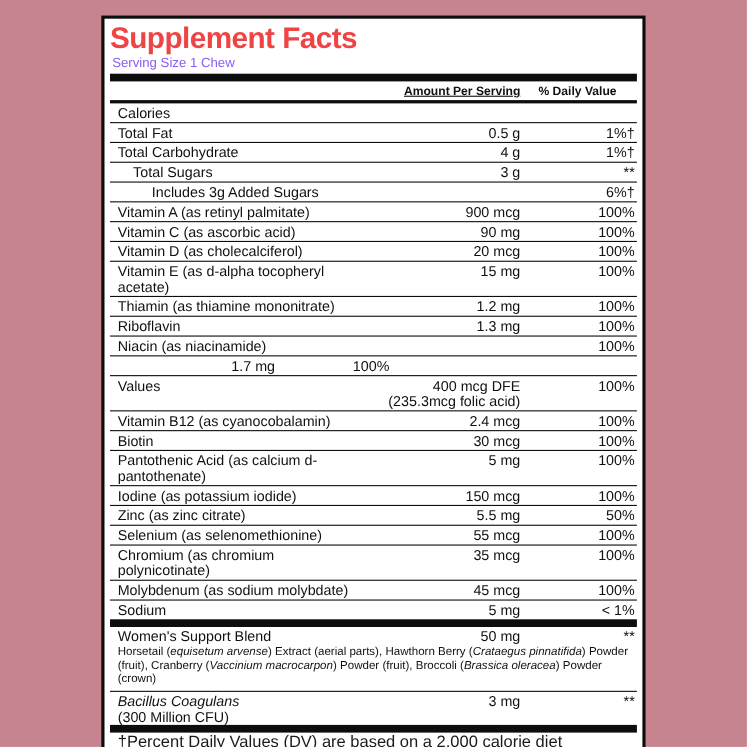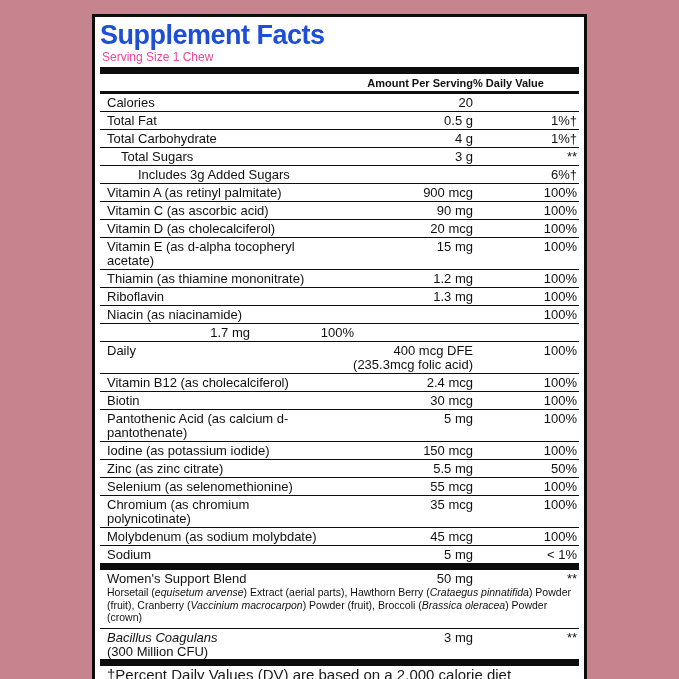--- a/index.html
+++ b/index.html
@@ -17,27 +17,27 @@
     background:#fff;
     border:3px solid #0d0d0d;
     padding:3px 5px 4px 5px;
   }
   .panel-title{
     margin:0;
     font-size:27px;
     font-weight:bold;
     letter-spacing:-0.5px;
     line-height:30px;
-    color:#1d4ed8;
+    color:#ef4444;
   }
   .serving-size{
     font-size:12px;
     line-height:14px;
     margin:0 0 3px 2px;
-    color:#ec4899;
+    color:#8b5cf6;
   }
   .bar{background:#0d0d0d;width:100%;}
   .bar.thick{height:7px;}
   .bar.med{height:3px;}
   .hdr-row{
     display:flex;
     align-items:flex-end;
     font-weight:bold;
     font-size:11px;
     padding:3px 0 2px 0;
@@ -49,22 +49,22 @@
     line-height:14px;
     padding:1.5px 0;
     border-bottom:1px solid #0d0d0d;
   }
   .rows .row:last-child{border-bottom:none;}
   .nm{flex:1;padding-left:7px;}
   .ind1 .nm{padding-left:21px;}
   .ind2 .nm{padding-left:38px;}
   .amt{width:150px;text-align:right;white-space:pre-line;}
   .dv{width:104px;text-align:right;padding-right:2px;}
-  .hdr-row .amt{width:150px;text-align:right;}
-  .hdr-row .dv{width:104px;text-align:left;padding-right:2px;}
+  .hdr-row .amt{width:150px;text-align:right;text-decoration:underline;}
+  .hdr-row .dv{width:104px;text-align:center;padding-right:2px;}
   .blend{font-size:11px;line-height:13px;}
   .blend .row{border-bottom:none;padding:2px 0 0 0;}
   .blend-desc{
     font-size:10.5px;
     line-height:12.5px;
     padding:0 2px 2px 7px;
   }
   .blend-sep{border-top:1px solid #0d0d0d;margin-top:2px;}
   .nm2{display:block;}
   .footnotes{
@@ -83,21 +83,20 @@
   <div class="bar thick"></div>
   <div class="hdr-row">
     <span class="nm"></span>
     <span class="amt">Amount Per Serving</span>
     <span class="dv">% Daily Value</span>
   </div>
   <div class="bar med"></div>
   <div class="rows" id="rows">
       <div class="row ind0">
         <span class="nm">Calories</span>
-        <span class="amt">20</span>
         <span class="dv"></span>
       </div>
       <div class="row ind0">
         <span class="nm">Total Fat</span>
         <span class="amt">0.5 g</span>
         <span class="dv">1%†</span>
       </div>
       <div class="row ind0">
         <span class="nm">Total Carbohydrate</span>
         <span class="amt">4 g</span>
@@ -145,27 +144,27 @@
       </div>
       <div class="row ind0">
         <span class="nm">Niacin (as niacinamide)</span>
         <span class="dv">100%</span>
       </div>
       <div class="row ind0">
         <span class="amt">1.7 mg</span>
         <span class="dv">100%</span>
       </div>
       <div class="row ind0">
-        <span class="nm">Daily</span>
+        <span class="nm">Values</span>
         <span class="amt">400 mcg DFE
 (235.3mcg folic acid)</span>
         <span class="dv">100%</span>
       </div>
       <div class="row ind0">
-        <span class="nm">Vitamin B12 (as cholecalciferol)</span>
+        <span class="nm">Vitamin B12 (as cyanocobalamin)</span>
         <span class="amt">2.4 mcg</span>
         <span class="dv">100%</span>
       </div>
       <div class="row ind0">
         <span class="nm">Biotin</span>
         <span class="amt">30 mcg</span>
         <span class="dv">100%</span>
       </div>
       <div class="row ind0">
         <span class="nm">Pantothenic Acid (as calcium d-pantothenate)</span>

